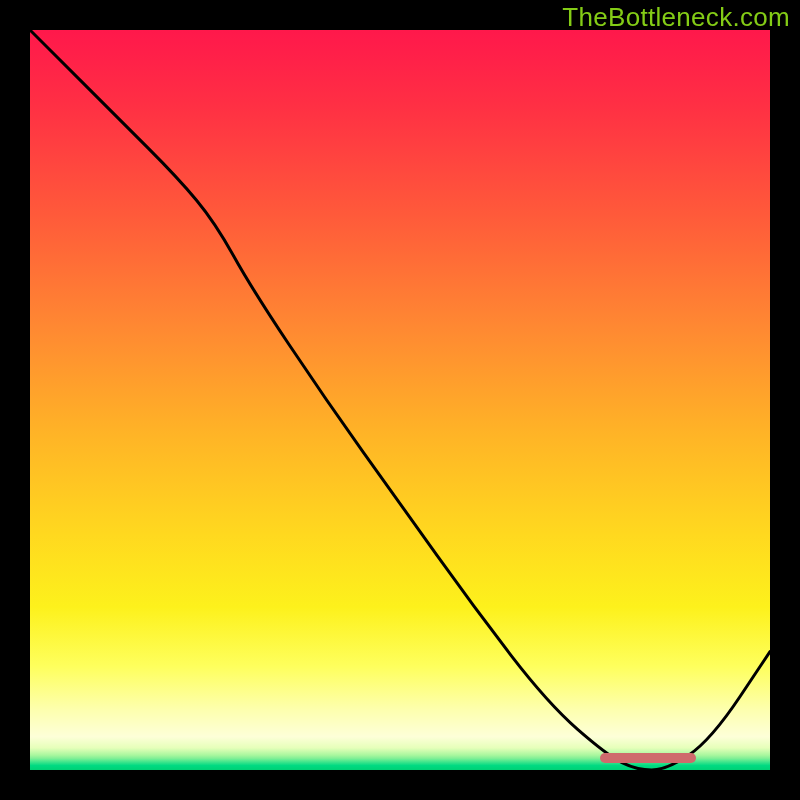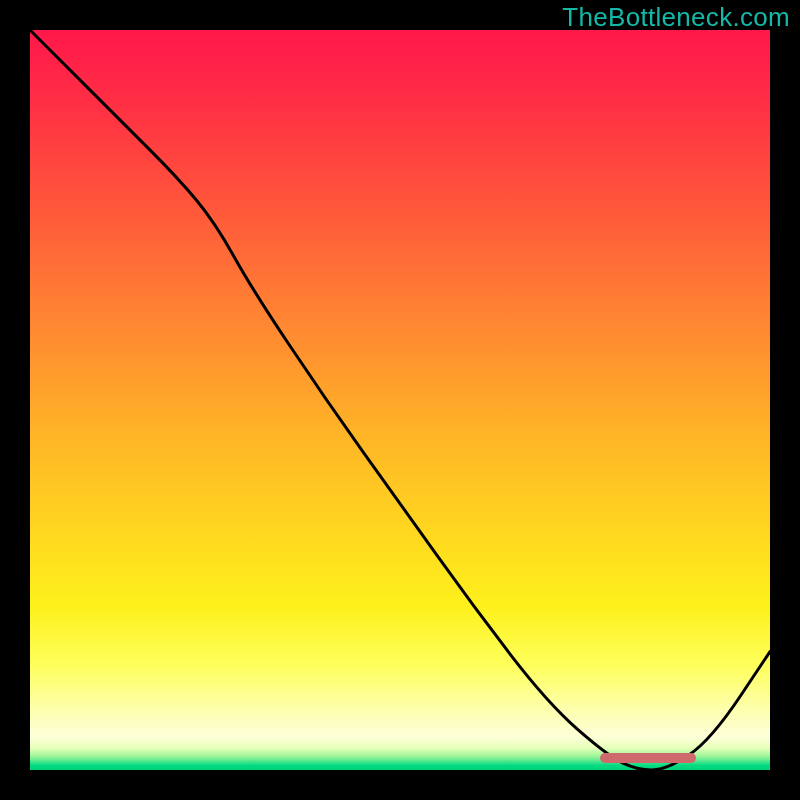--- a/index.html
+++ b/index.html
@@ -13,21 +13,21 @@
   }
   .stage {
     position: relative;
     width: 800px;
     height: 800px;
   }
   .watermark {
     position: absolute;
     top: 2px;
     right: 10px;
-    color: #14b8a6;
+    color: #84cc16;
     font-size: 26px;
     font-weight: 400;
     letter-spacing: 0.3px;
     user-select: none;
   }
   .plot-frame {
     position: absolute;
     left: 30px;
     top: 30px;
     width: 740px;

